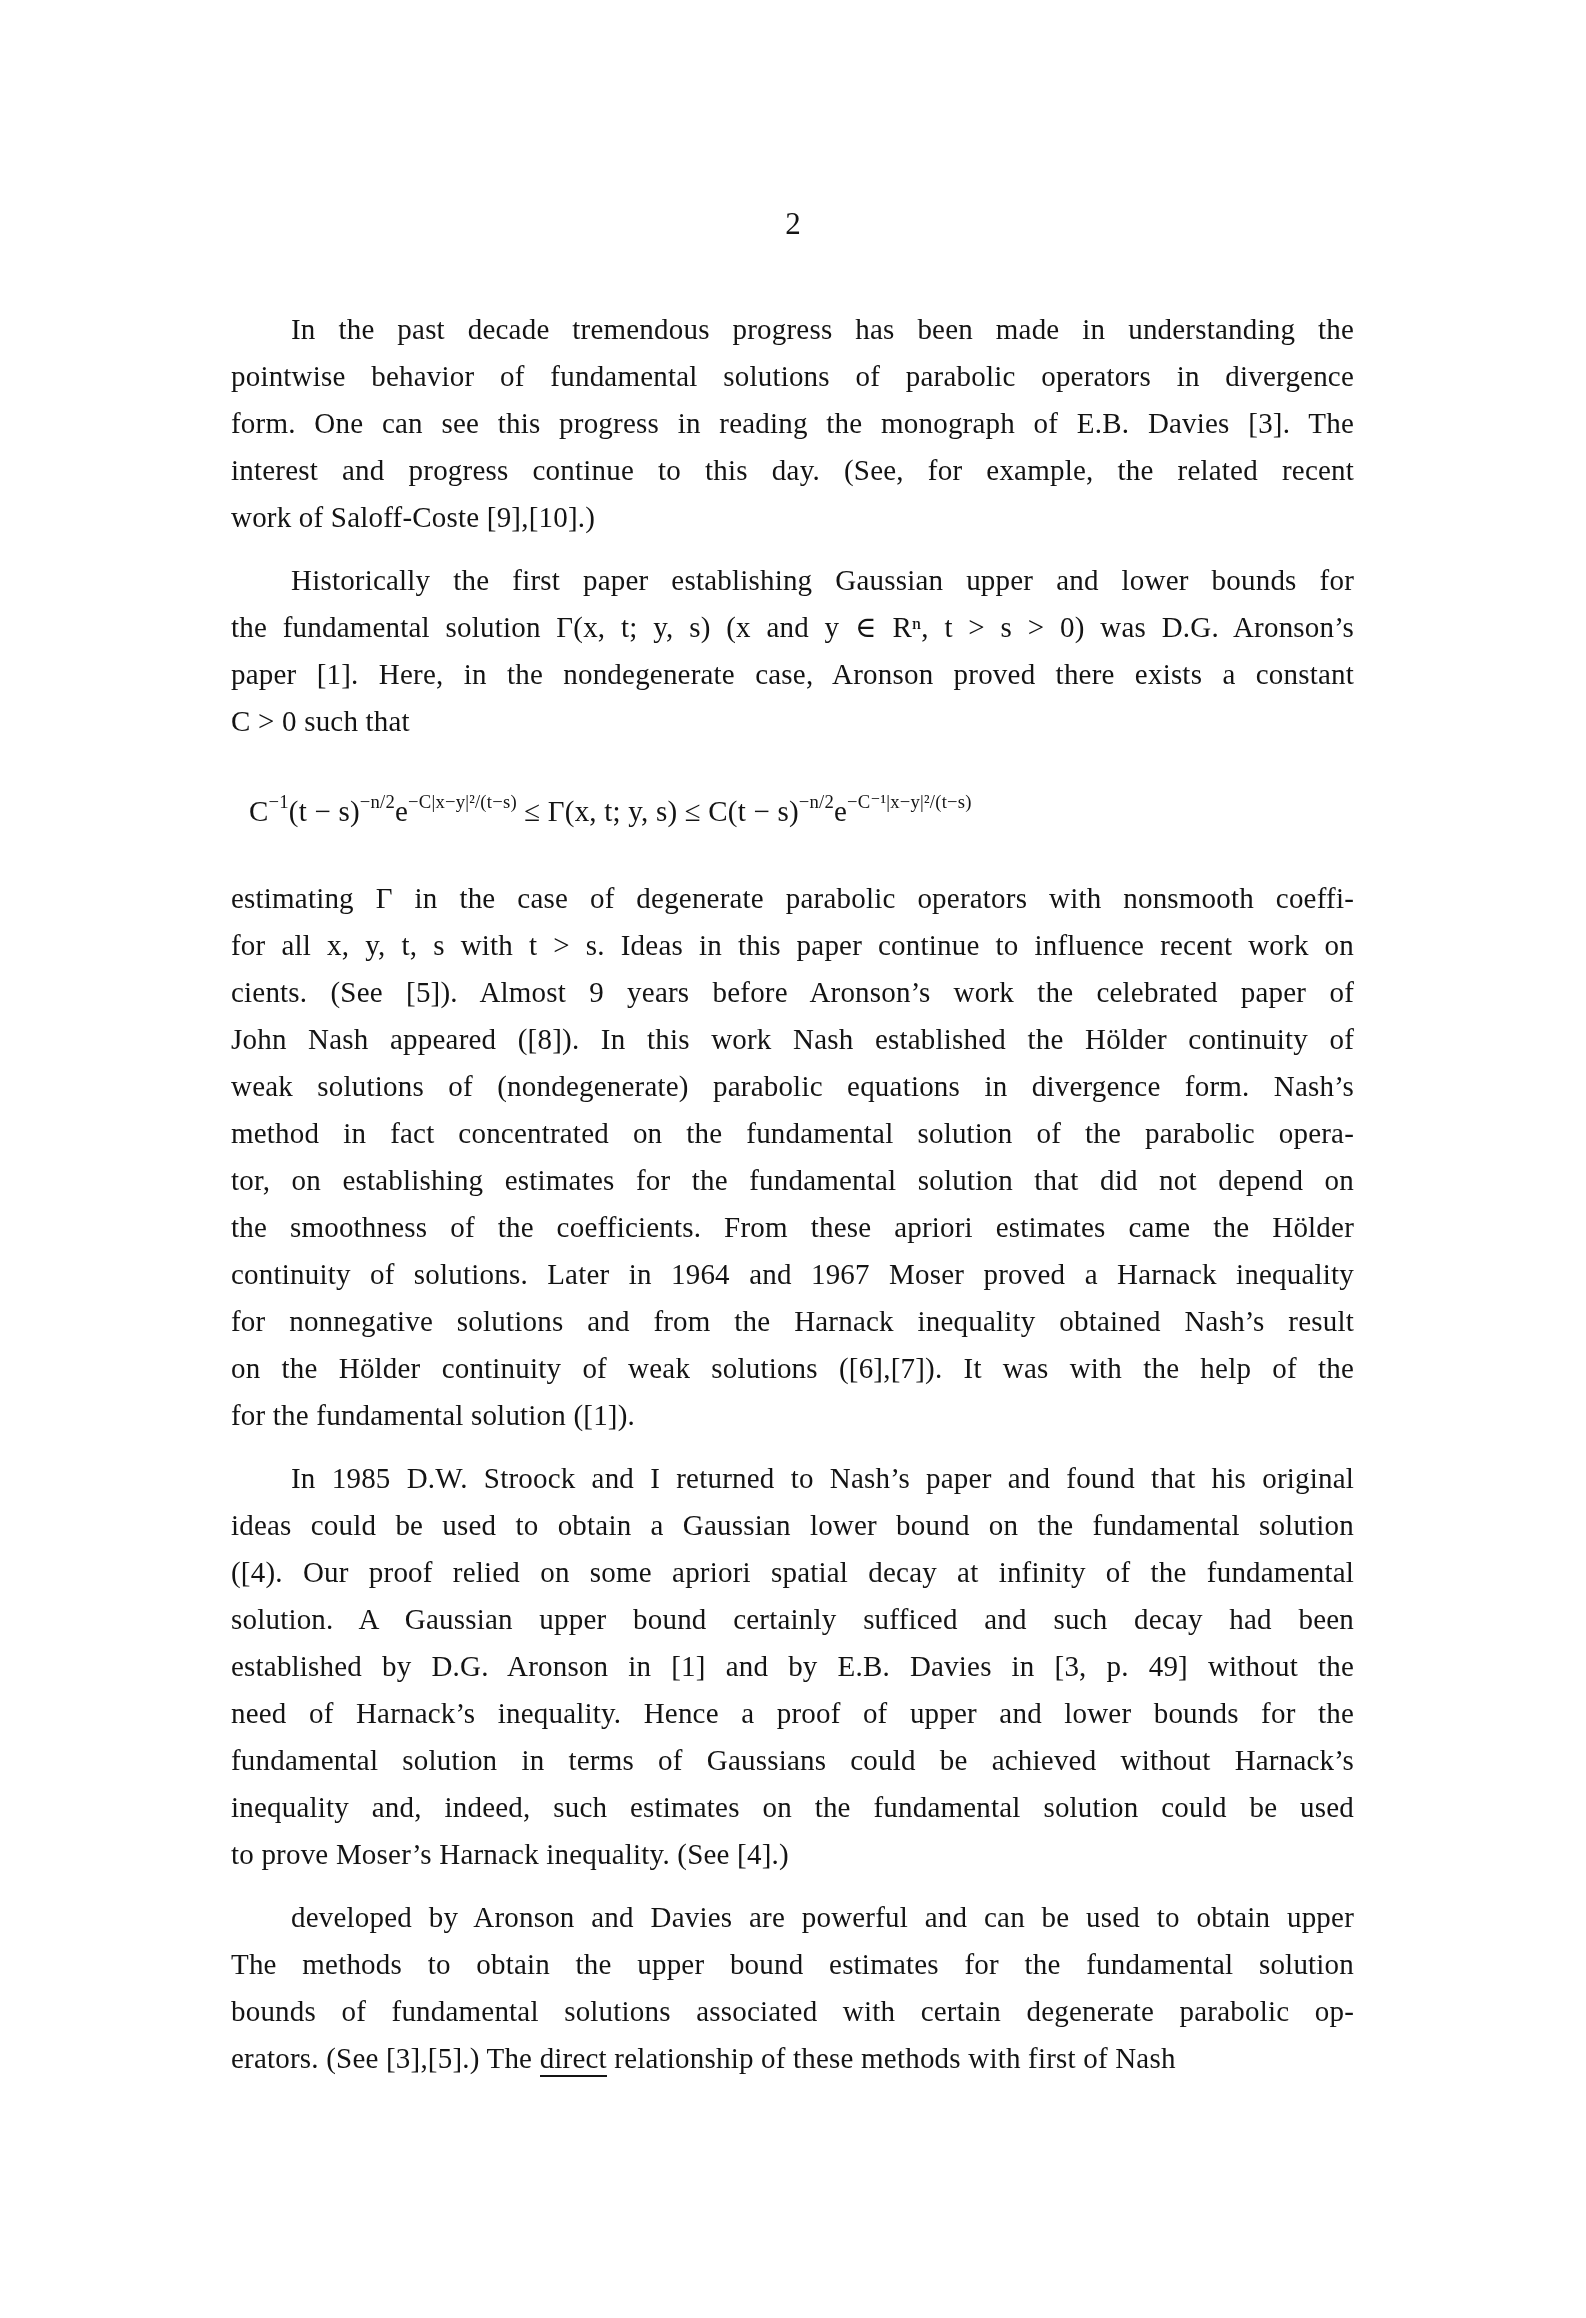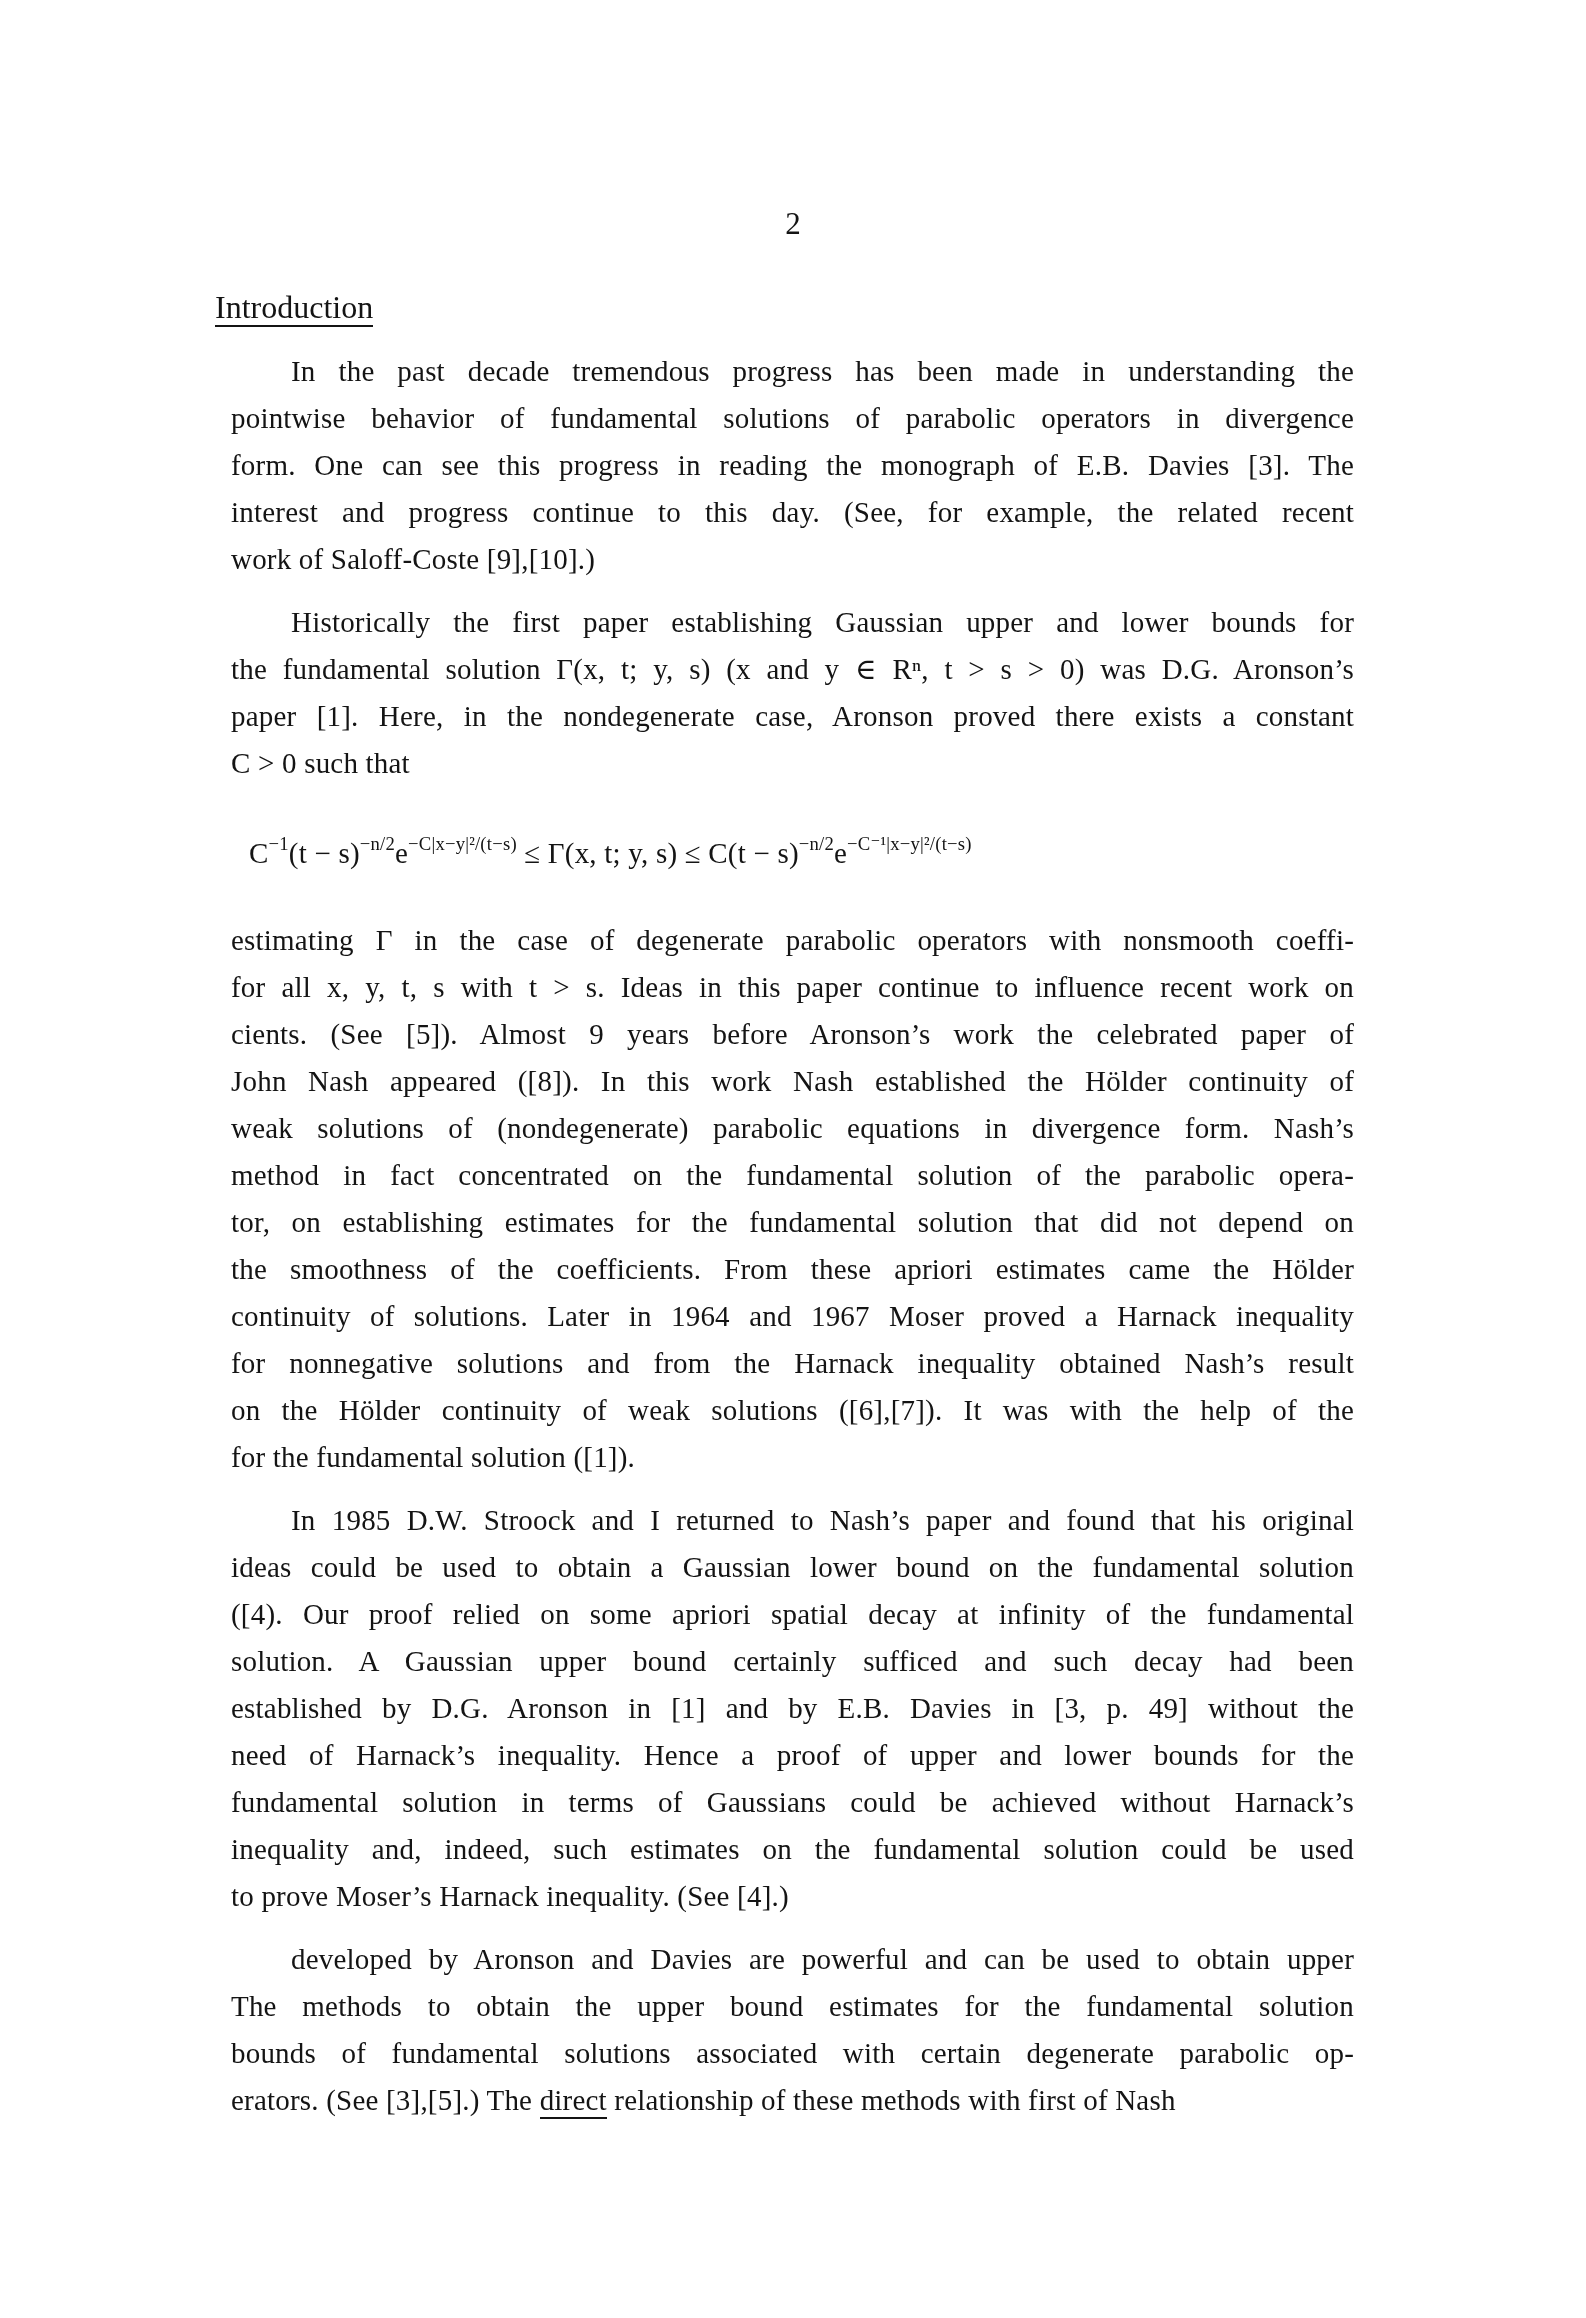--- a/index.html
+++ b/index.html
@@ -75,23 +75,20 @@
 </style>
 </head>
 <body>
 
 <div class="page">
 
   <div class="page-number">2</div>
 
   <div class="content">
 
-    <div class="heading-wrap">
-      <span class="heading">Introduction</span>
-    </div>
 
     <div class="paragraph indent">
       <div class="line">In the past decade tremendous progress has been made in understanding the</div>
       <div class="line">pointwise behavior of fundamental solutions of parabolic operators in divergence</div>
       <div class="line">form. One can see this progress in reading the monograph of E.B. Davies [3]. The</div>
       <div class="line">interest and progress continue to this day. (See, for example, the related recent</div>
       <div class="line last">work of Saloff-Coste [9],[10].)</div>
     </div>
 
     <div class="paragraph indent">

